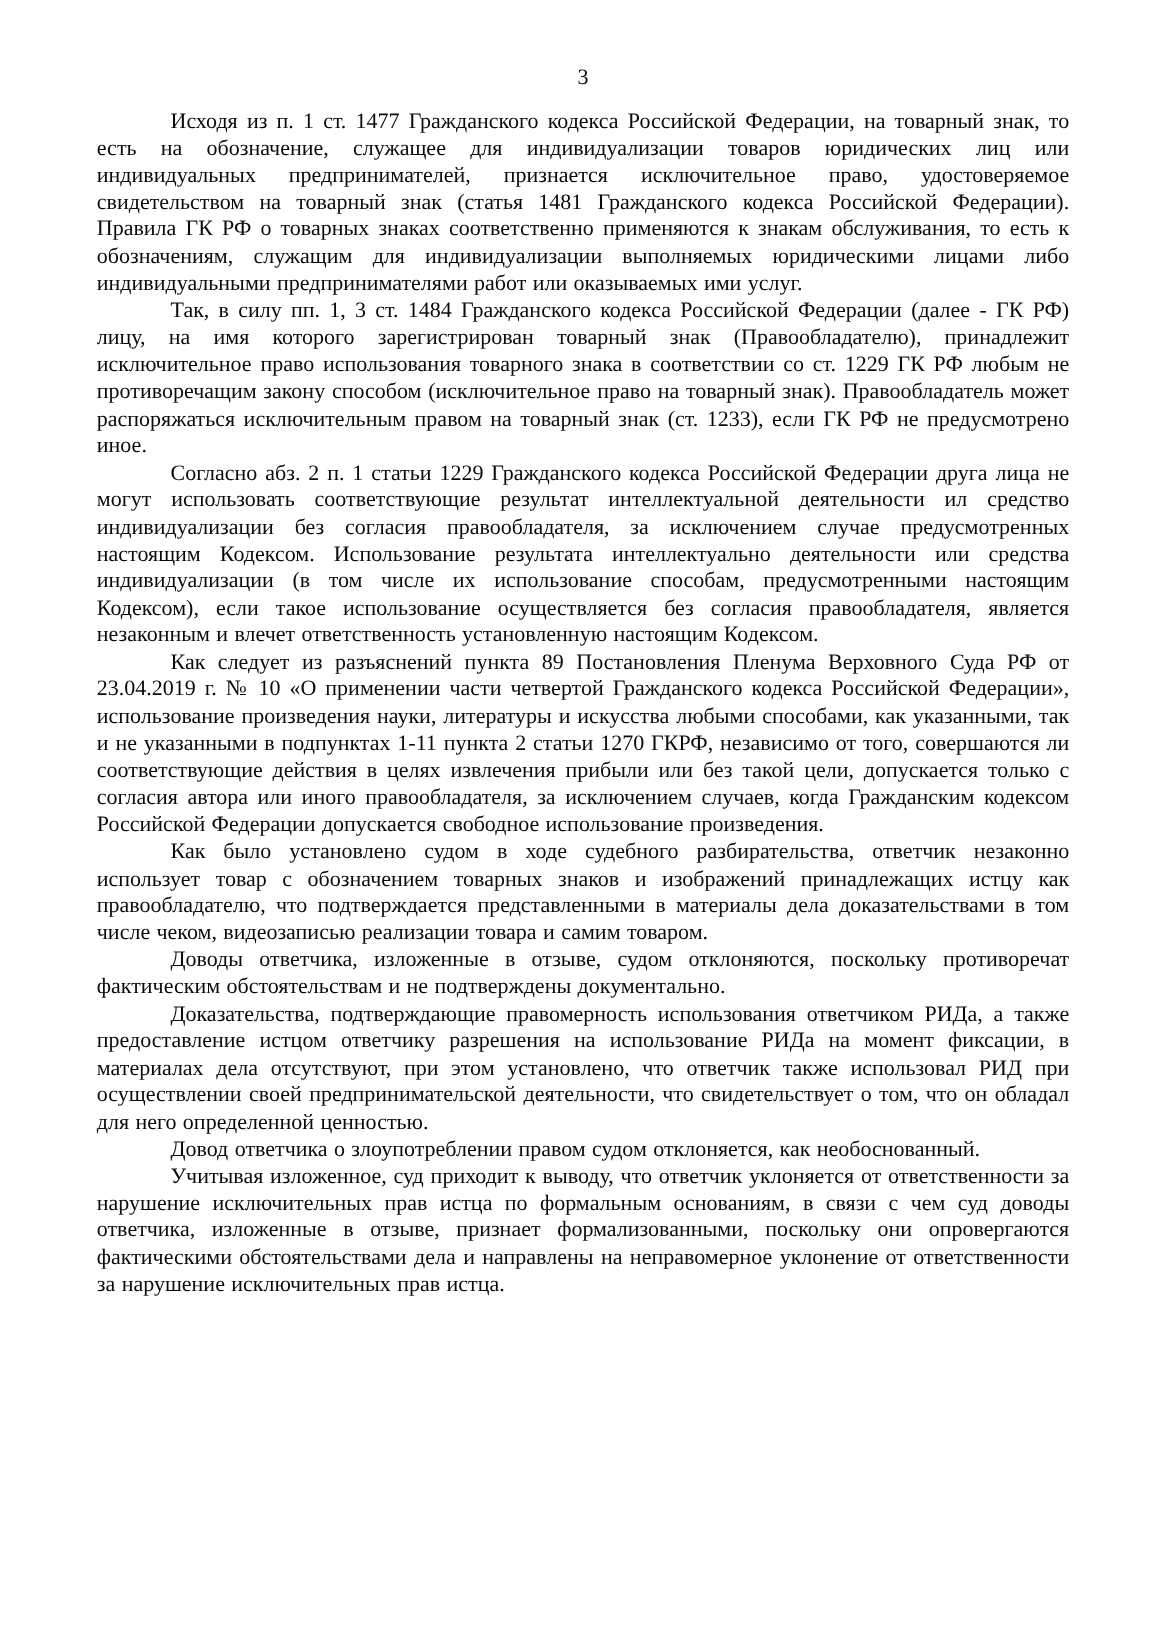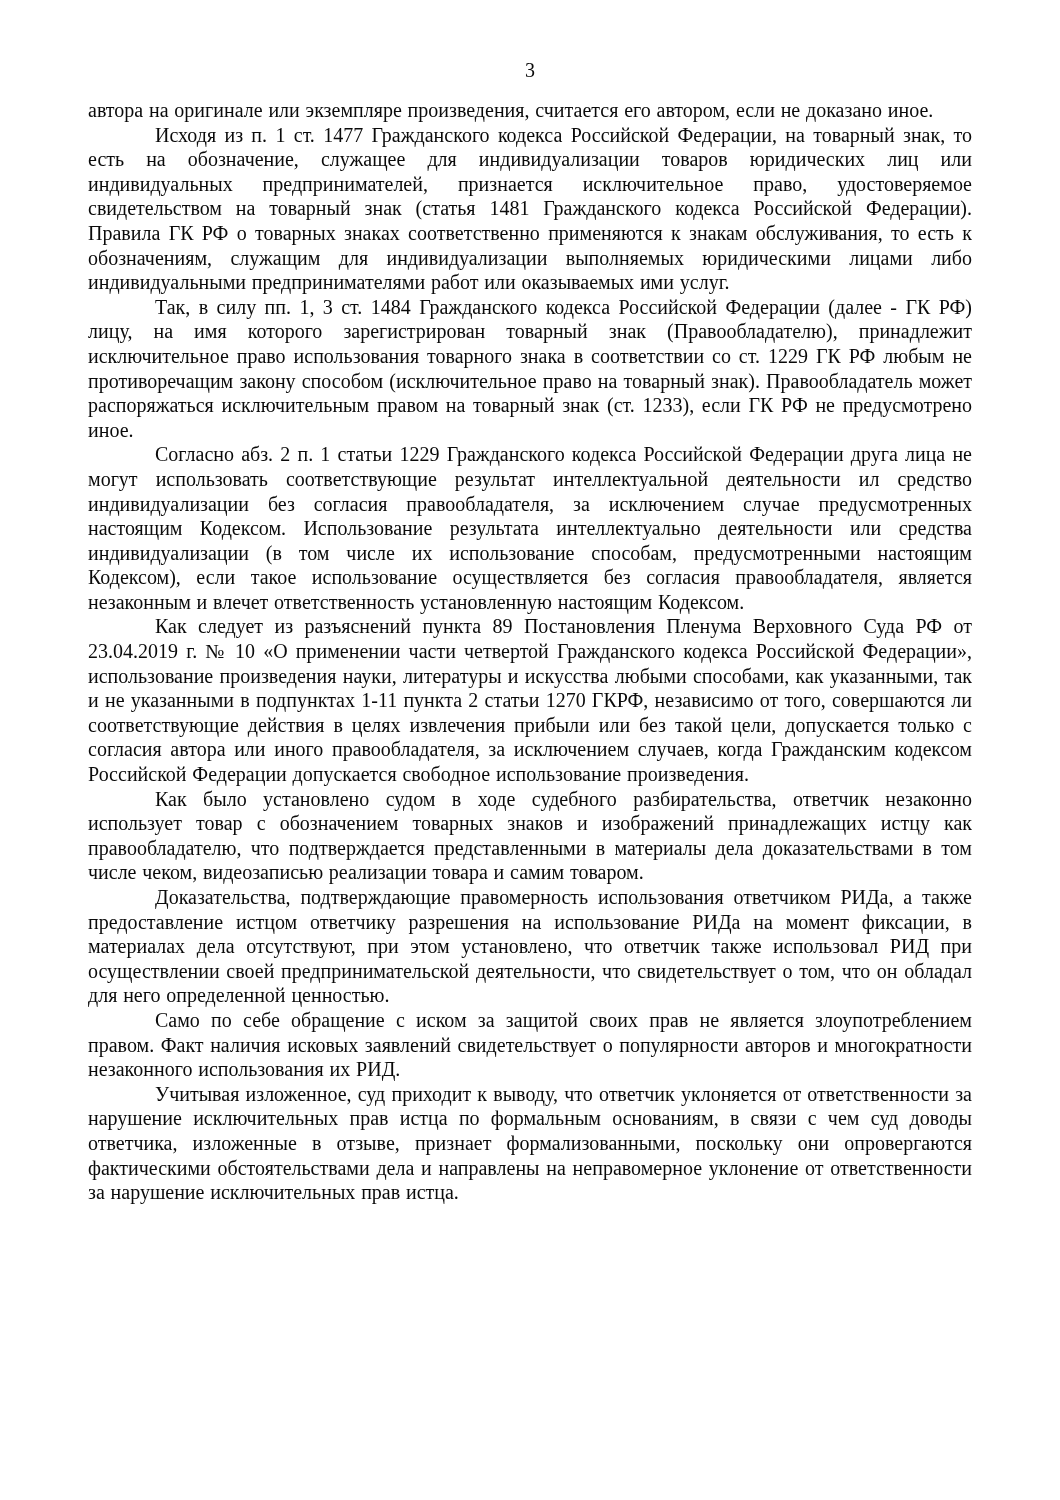--- a/index.html
+++ b/index.html
@@ -38,22 +38,22 @@
   .para.continuation {
     text-indent: 0;
   }
 </style>
 </head>
 <body>
 
 <div class="page">
   <div class="page-number">3</div>
 
-  <p class="para continuation">автора на оригинале или экземпляре произведения, считается его автором, если не доказано иное.</p>
   <p class="para">Исходя из п. 1 ст. 1477 Гражданского кодекса Российской Федерации, на товарный знак, то есть на обозначение, служащее для индивидуализации товаров юридических лиц или индивидуальных предпринимателей, признается исключительное право, удостоверяемое свидетельством на товарный знак (статья 1481 Гражданского кодекса Российской Федерации). Правила ГК РФ о товарных знаках соответственно применяются к знакам обслуживания, то есть к обозначениям, служащим для индивидуализации выполняемых юридическими лицами либо индивидуальными предпринимателями работ или оказываемых ими услуг.</p>
   <p class="para">Так, в силу пп. 1, 3 ст. 1484 Гражданского кодекса Российской Федерации (далее - ГК РФ) лицу, на имя которого зарегистрирован товарный знак (Правообладателю), принадлежит исключительное право использования товарного знака в соответствии со ст. 1229 ГК РФ любым не противоречащим закону способом (исключительное право на товарный знак). Правообладатель может распоряжаться исключительным правом на товарный знак (ст. 1233), если ГК РФ не предусмотрено иное.</p>
   <p class="para">Согласно абз. 2 п. 1 статьи 1229 Гражданского кодекса Российской Федерации друга лица не могут использовать соответствующие результат интеллектуальной деятельности ил средство индивидуализации без согласия правообладателя, за исключением случае предусмотренных настоящим Кодексом. Использование результата интеллектуально деятельности или средства индивидуализации (в том числе их использование способам, предусмотренными настоящим Кодексом), если такое использование осуществляется без согласия правообладателя, является незаконным и влечет ответственность установленную настоящим Кодексом.</p>
   <p class="para">Как следует из разъяснений пункта 89 Постановления Пленума Верховного Суда РФ от 23.04.2019 г. № 10 «О применении части четвертой Гражданского кодекса Российской Федерации», использование произведения науки, литературы и искусства любыми способами, как указанными, так и не указанными в подпунктах 1-11 пункта 2 статьи 1270 ГКРФ, независимо от того, совершаются ли соответствующие действия в целях извлечения прибыли или без такой цели, допускается только с согласия автора или иного правообладателя, за исключением случаев, когда Гражданским кодексом Российской Федерации допускается свободное использование произведения.</p>
   <p class="para">Как было установлено судом в ходе судебного разбирательства, ответчик незаконно использует товар с обозначением товарных знаков и изображений принадлежащих истцу как правообладателю, что подтверждается представленными в материалы дела доказательствами в том числе чеком, видеозаписью реализации товара и самим товаром.</p>
+  <p class="para">Доводы ответчика, изложенные в отзыве, судом отклоняются, поскольку противоречат фактическим обстоятельствам и не подтверждены документально.</p>
   <p class="para">Доказательства, подтверждающие правомерность использования ответчиком РИДа, а также предоставление истцом ответчику разрешения на использование РИДа на момент фиксации, в материалах дела отсутствуют, при этом установлено, что ответчик также использовал РИД при осуществлении своей предпринимательской деятельности, что свидетельствует о том, что он обладал для него определенной ценностью.</p>
-  <p class="para">Само по себе обращение с иском за защитой своих прав не является злоупотреблением правом. Факт наличия исковых заявлений свидетельствует о популярности авторов и многократности незаконного использования их РИД.</p>
+  <p class="para">Довод ответчика о злоупотреблении правом судом отклоняется, как необоснованный.</p>
   <p class="para">Учитывая изложенное, суд приходит к выводу, что ответчик уклоняется от ответственности за нарушение исключительных прав истца по формальным основаниям, в связи с чем суд доводы ответчика, изложенные в отзыве, признает формализованными, поскольку они опровергаются фактическими обстоятельствами дела и направлены на неправомерное уклонение от ответственности за нарушение исключительных прав истца.</p>
 </div>
 
 </body></html>

